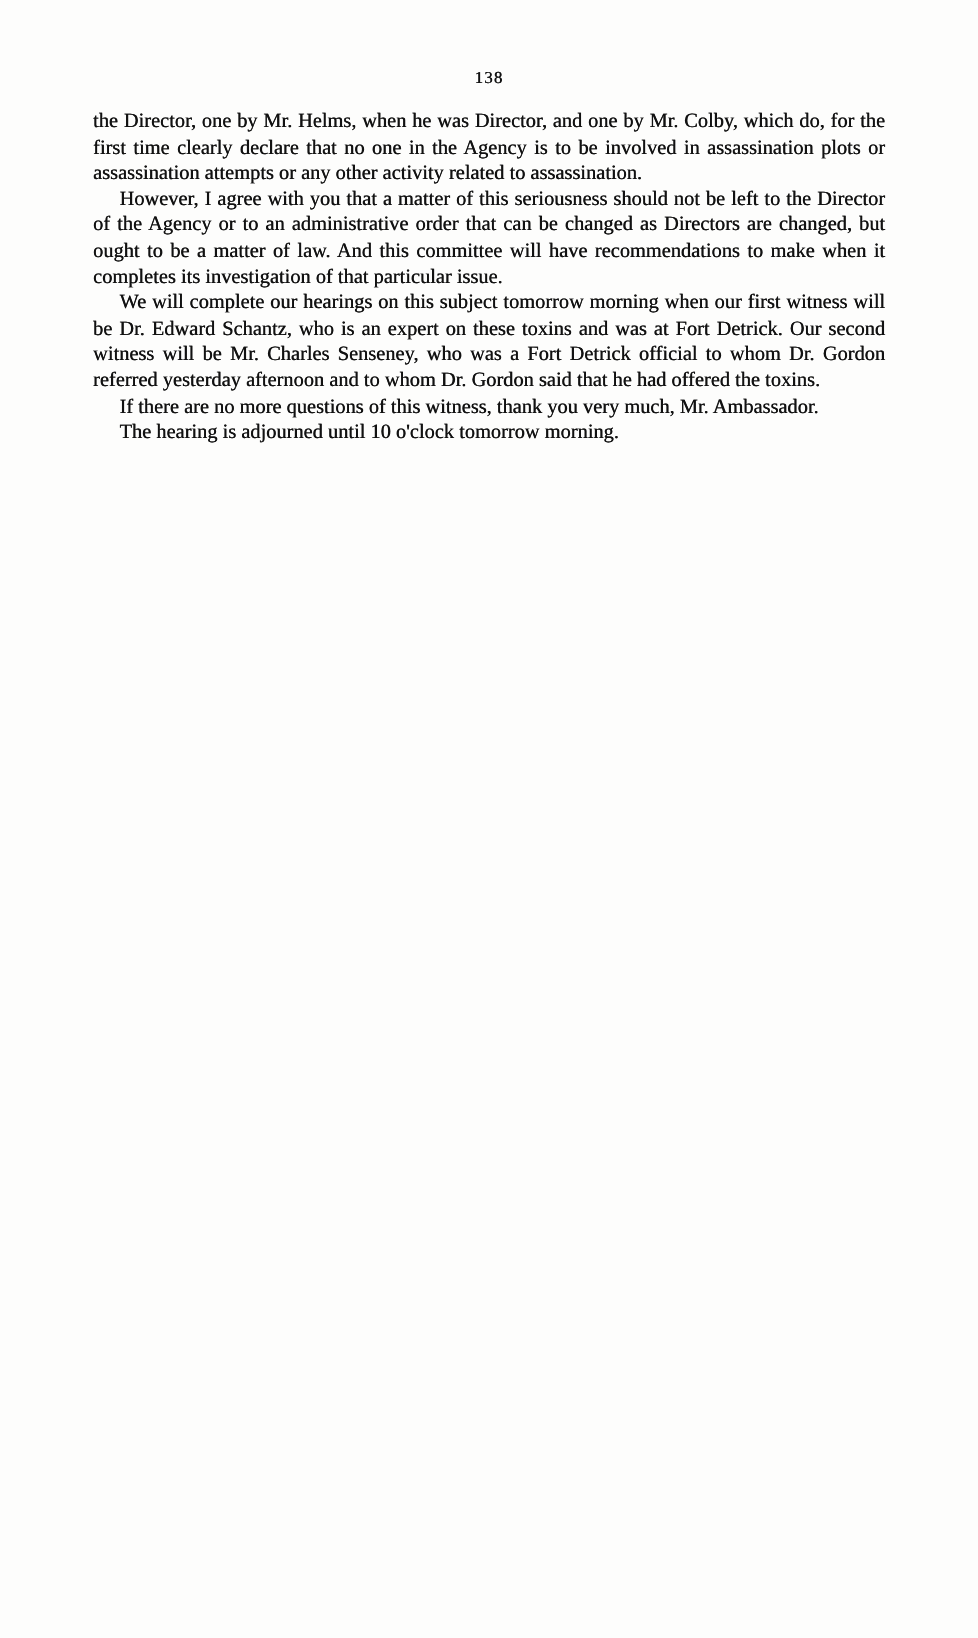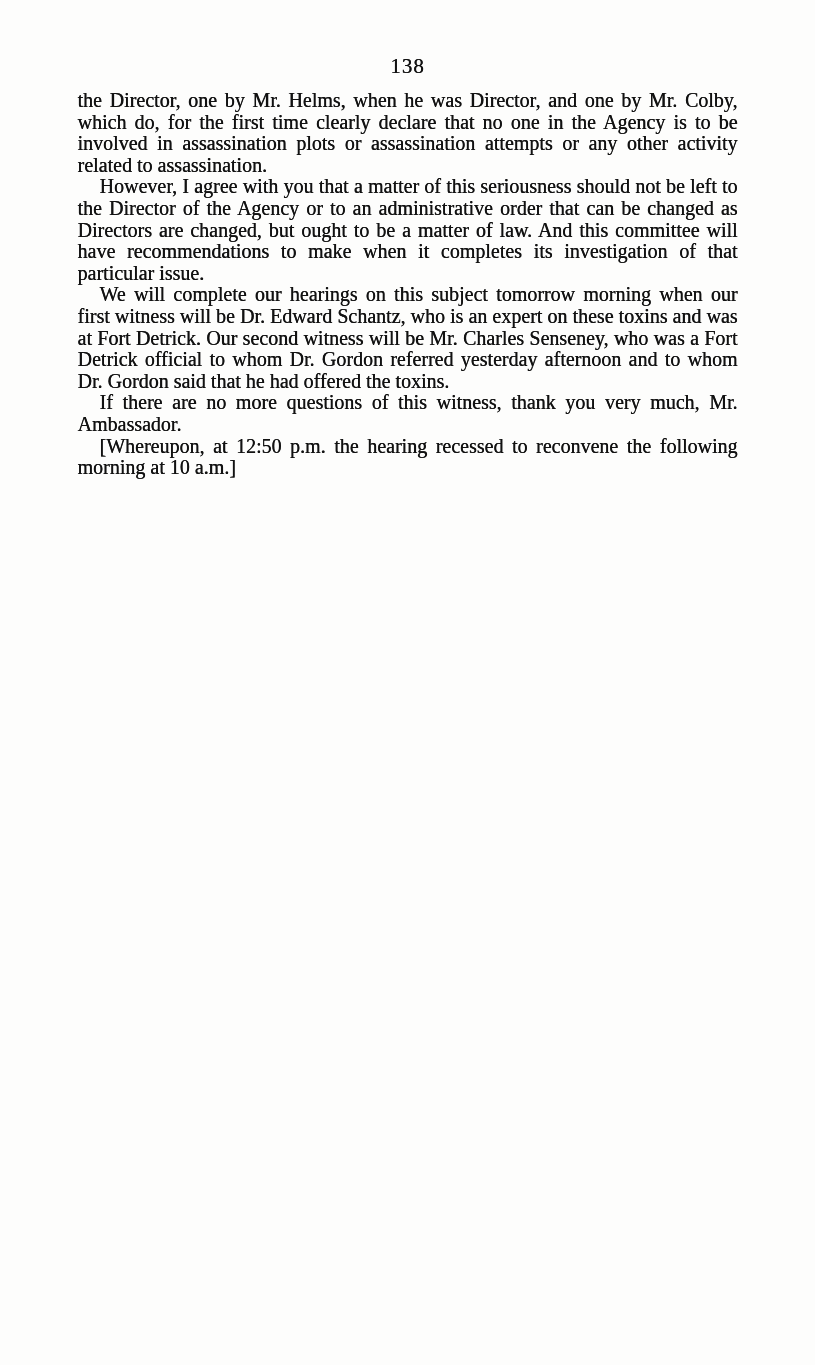--- a/index.html
+++ b/index.html
@@ -13,29 +13,29 @@
     height: 1365px;
     margin: 0 auto;
     background: #fdfdfc;
     overflow: hidden;
     font-family: "Liberation Serif", "DejaVu Serif", serif;
     color: #121212;
   }
   .page-number {
     margin-top: 54px;
     text-align: center;
-    font-size: 21px;
+    font-size: 14px;
     line-height: 24px;
     letter-spacing: 1px;
     text-shadow: 0.3px 0 0 currentColor;
   }
   .body-text {
     width: 660px;
     margin: 12px auto 0 auto;
-    font-size: 20px;
+    font-size: 17px;
     line-height: 21.6px;
     text-align: justify;
     text-shadow: 0.3px 0 0 currentColor;
     font-family: Liberation Serif, serif;
   }
   .body-text p {
     margin: 0;
     padding: 0;
   }
   .body-text p.indent {
@@ -49,15 +49,15 @@
 <body>
 
 <div class="page">
   <div class="page-number">138</div>
 
   <div class="body-text">
     <p class="no-indent">the Director, one by Mr. Helms, when he was Director, and one by Mr. Colby, which do, for the first time clearly declare that no one in the Agency is to be involved in assassination plots or assassination attempts or any other activity related to assassination.</p>
     <p class="indent">However, I agree with you that a matter of this seriousness should not be left to the Director of the Agency or to an administrative order that can be changed as Directors are changed, but ought to be a matter of law. And this committee will have recommendations to make when it completes its investigation of that particular issue.</p>
     <p class="indent">We will complete our hearings on this subject tomorrow morning when our first witness will be Dr. Edward Schantz, who is an expert on these toxins and was at Fort Detrick. Our second witness will be Mr. Charles Senseney, who was a Fort Detrick official to whom Dr. Gordon referred yesterday afternoon and to whom Dr. Gordon said that he had offered the toxins.</p>
     <p class="indent">If there are no more questions of this witness, thank you very much, Mr. Ambassador.</p>
-    <p class="indent">[Whereupon, at 12:50 p.m. the hearing recessed to reconvene the following morning at 10 a.m.]</p>
+    <p class="indent">The hearing is adjourned until 10 o'clock tomorrow morning.</p>
   </div>
 </div>
 
 </body></html>

